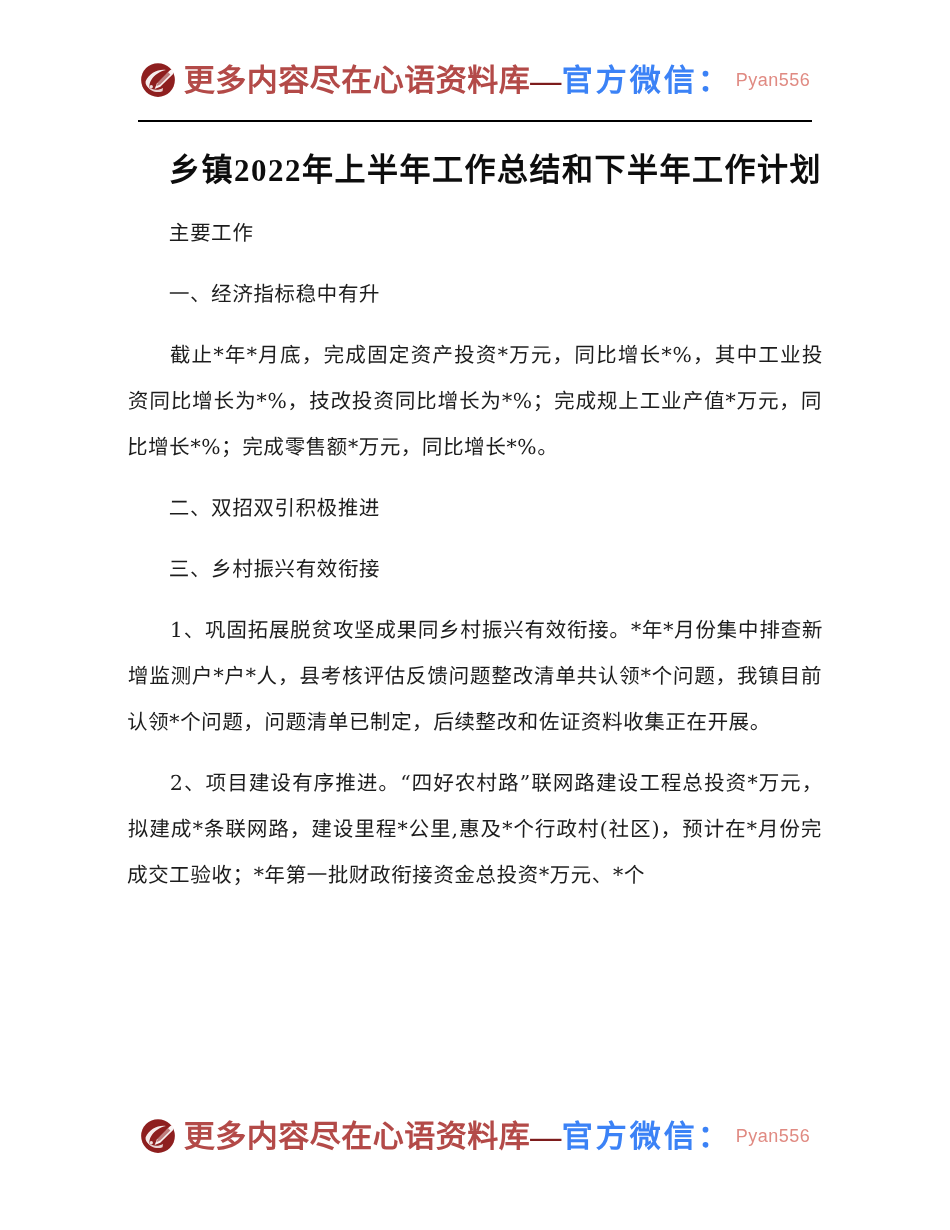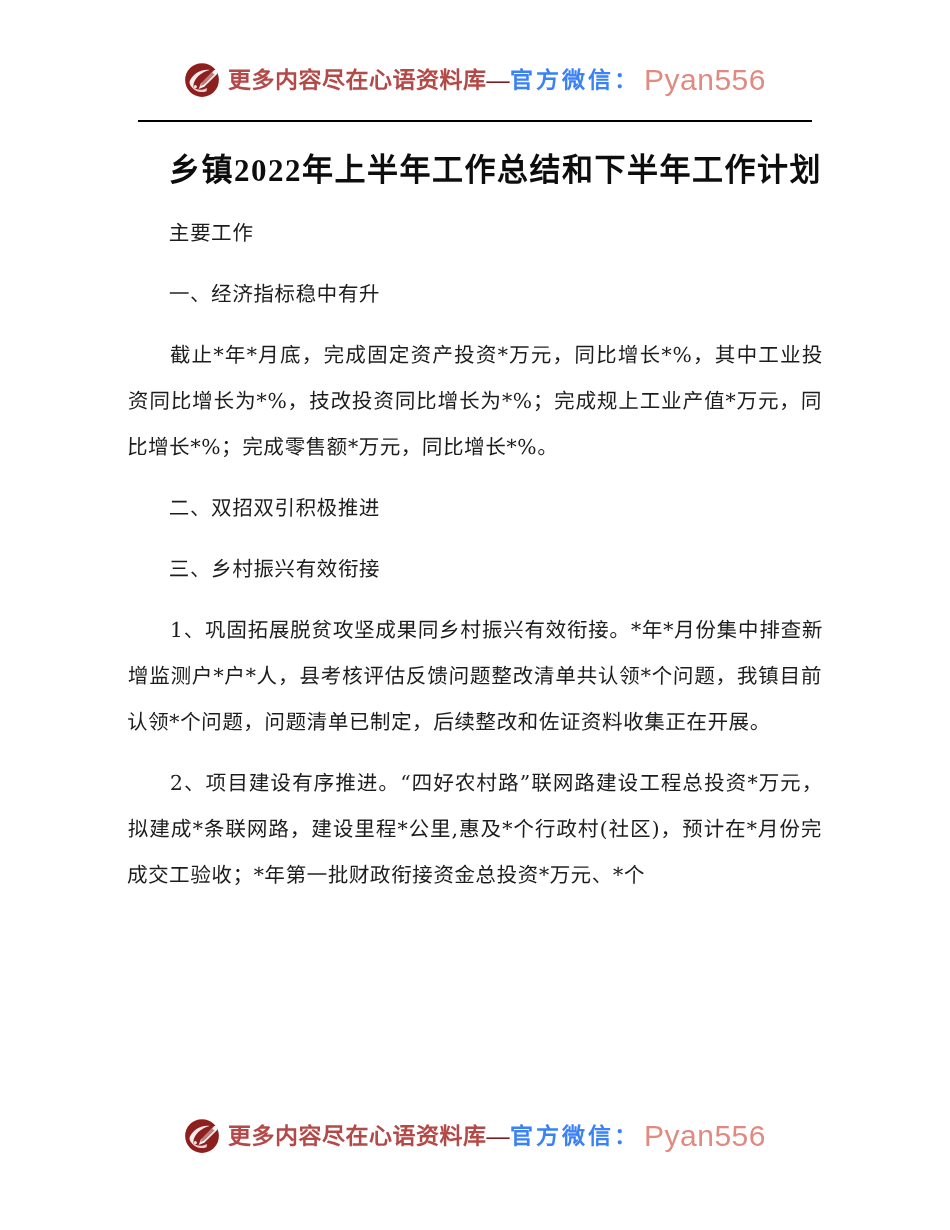--- a/index.html
+++ b/index.html
@@ -40,35 +40,35 @@
   .wm-logo {
     width: 36px;
     height: 36px;
     margin-right: 8px;
     flex: 0 0 auto;
     display: block;
   }
   .wm-text {
     font-family: "Liberation Serif", "DejaVu Serif", serif;
     font-weight: bold;
-    font-size: 23px;
+    font-size: 31px;
     letter-spacing: 0.5px;
     line-height: 1;
   }
   .wm-brand { color: #b34a48; }
   .wm-sep   { color: #7d1c1c; }
   .wm-label {
     color: #3b82f6;
     letter-spacing: 3px;
   }
   .wm-code {
     color: #e08a82;
     font-family: "Liberation Sans", "DejaVu Sans", sans-serif;
     font-weight: normal;
-    font-size: 30px;
+    font-size: 18px;
     letter-spacing: 0.5px;
     padding-left: 4px;
   }
 
   
   .top-rule {
     position: absolute;
     left: 138px;
     top: 120px;
     width: 674px;

